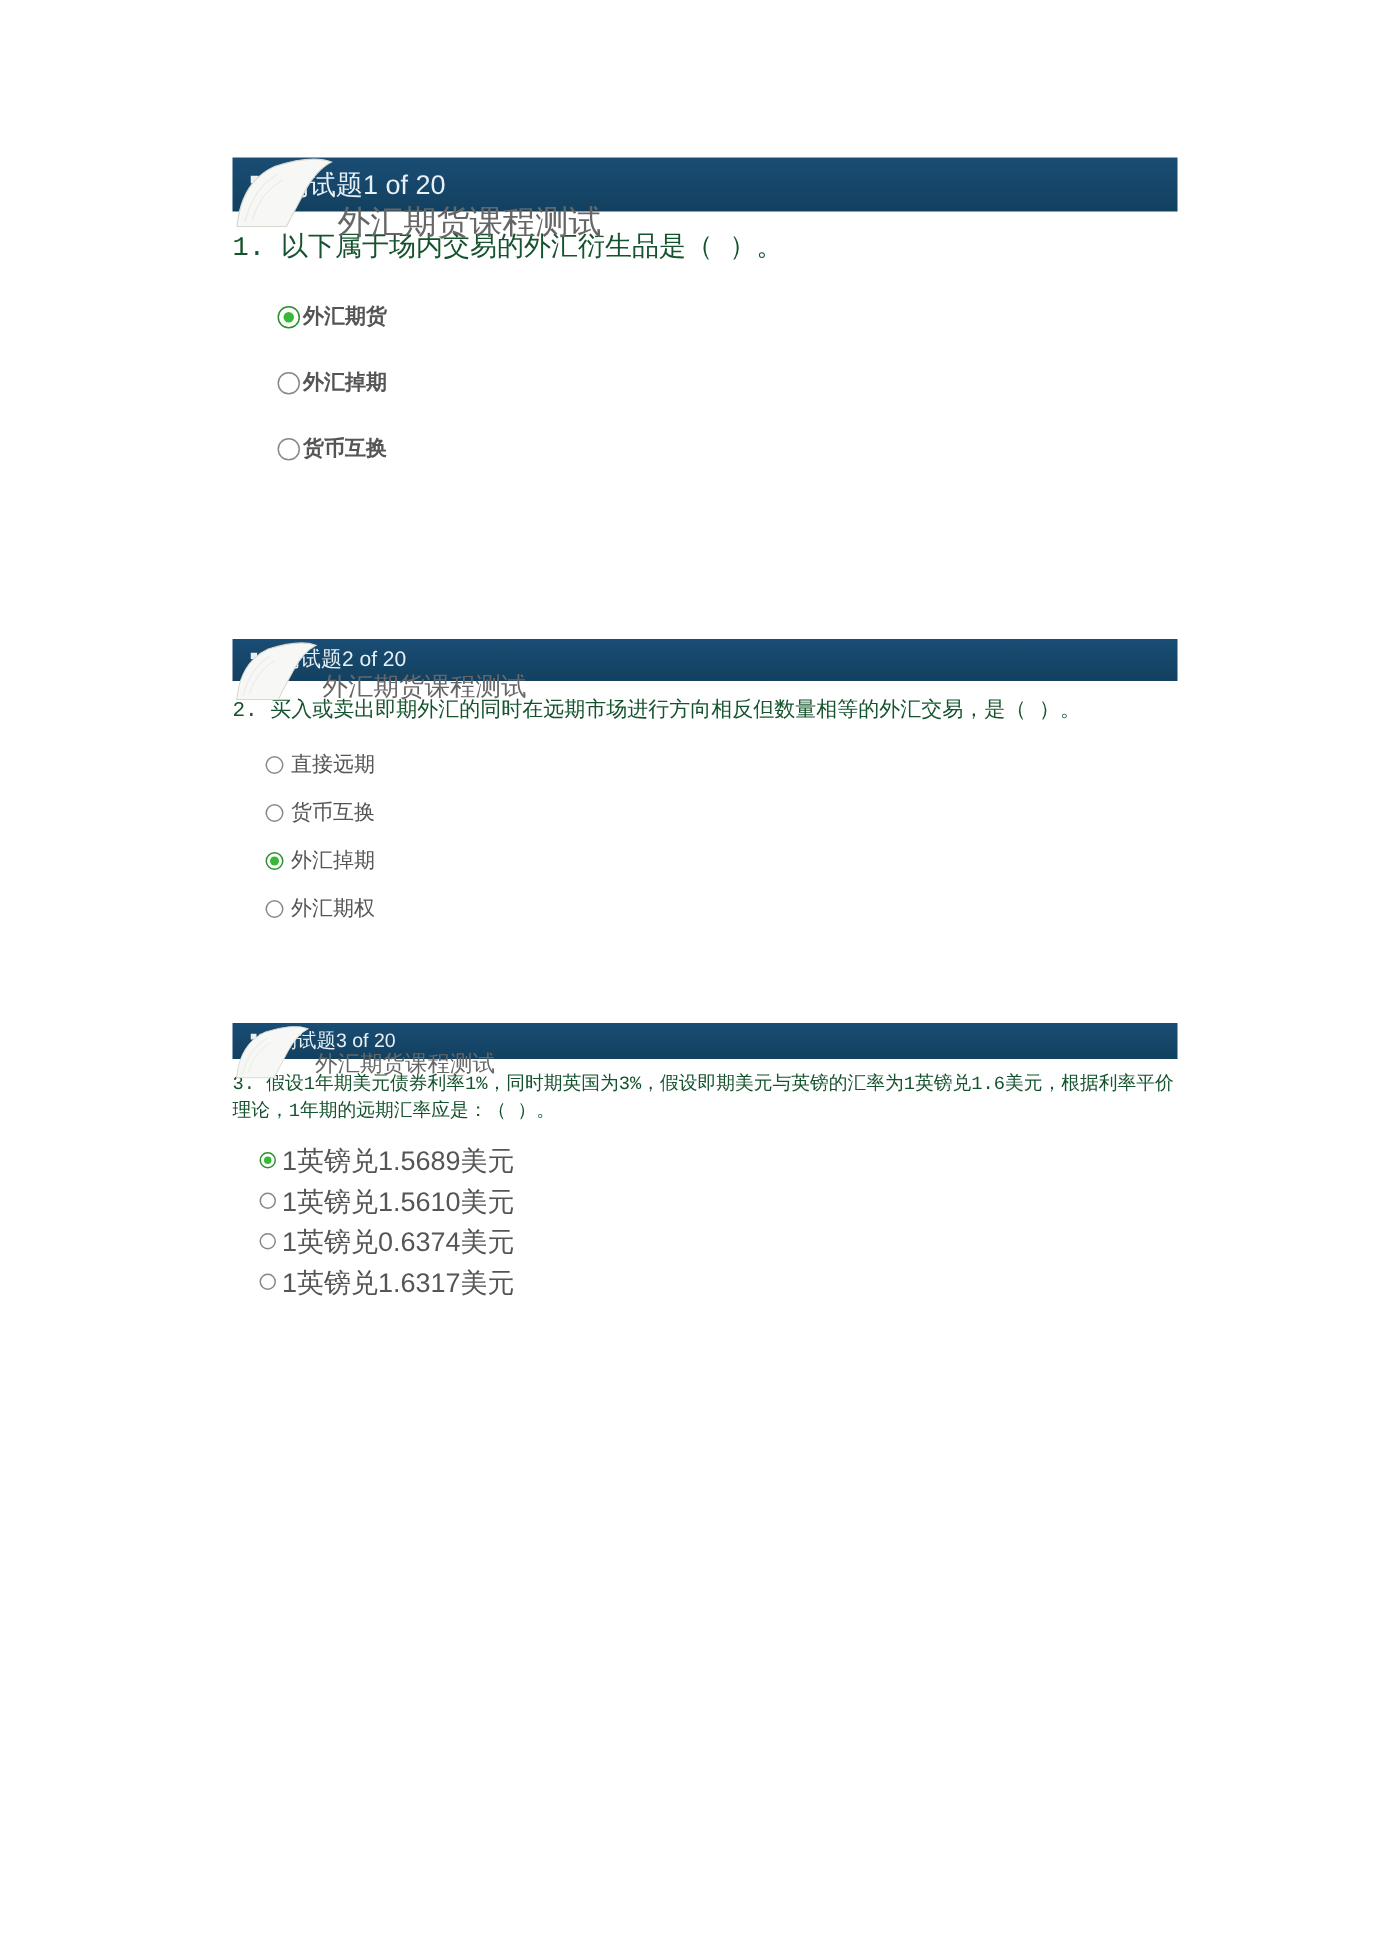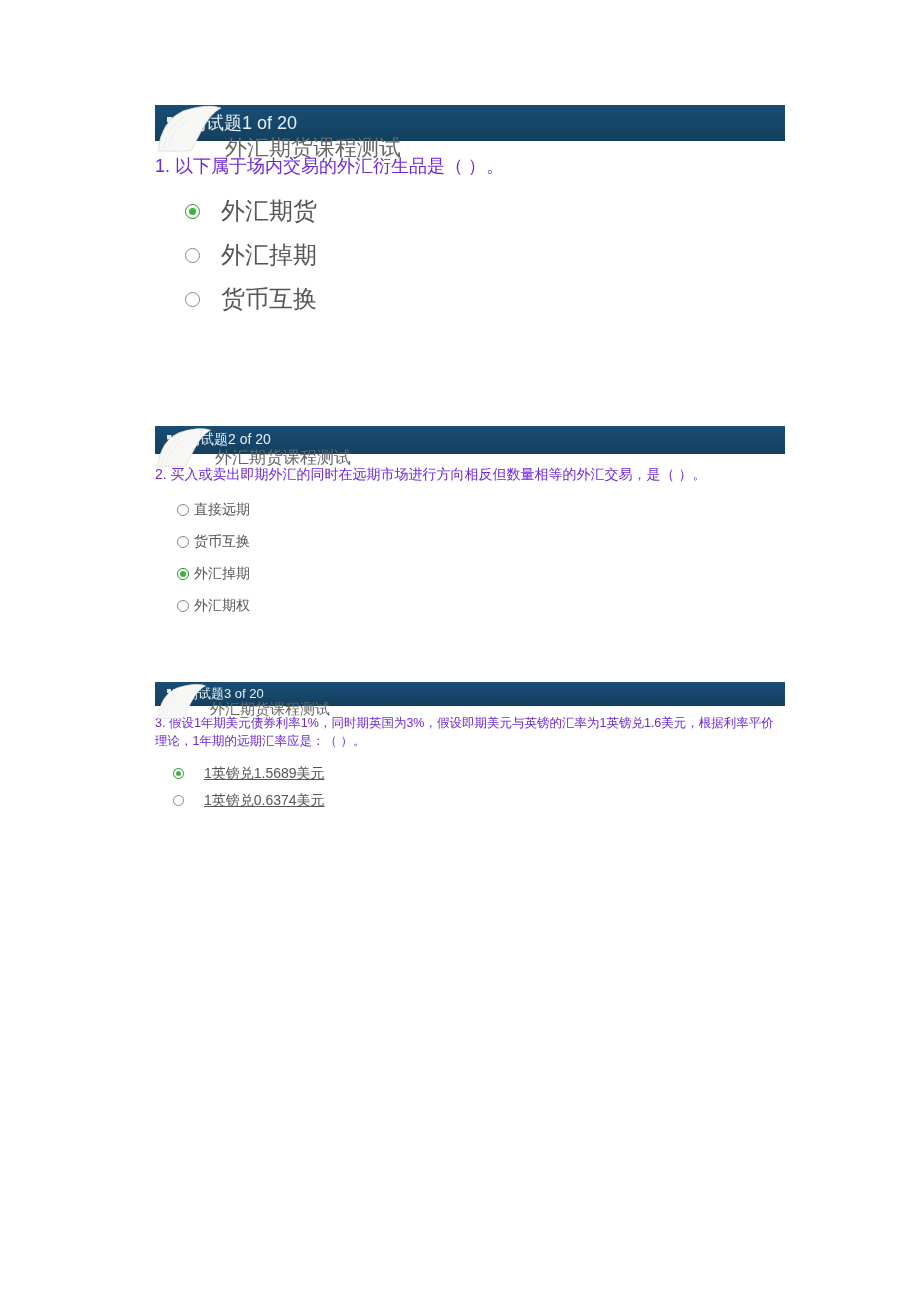--- a/index.html
+++ b/index.html
@@ -50,36 +50,37 @@
   }
   .block-1 .header-bar { margin-top: 62px; height: 36px; font-size: 18px; }
   .block-2 .header-bar { margin-top: 46px; height: 28px; font-size: 14px; }
   .block-3 .header-bar { margin-top: 40px; height: 24px; font-size: 13px; }
 
   .header-icon {
     fill: #e8f0f5;
   }
 
   .question-text {
-    color: #6d28d9;
+    color: #14532d;
     padding-top: 12px;
+    font-family: Liberation Mono, monospace;
   }
   .block-1 .question-text { font-size: 18px; line-height: 26px; }
   .block-2 .question-text { font-size: 14px; line-height: 20px; padding-top: 10px; }
   .block-3 .question-text { font-size: 12.5px; line-height: 18px; padding-top: 8px; }
 
   .options { padding-top: 10px; }
   .block-1 .options { padding-left: 30px; }
   .block-2 .options { padding-left: 22px; font-family: Liberation Serif, serif; }
   .block-3 .options { padding-left: 18px; }
 
   .opt { display: flex; align-items: center; color: #555; }
-  .block-1 .opt { height: 44px; font-size: 24px; gap: 21px; }
+  .block-1 .opt { height: 44px; font-size: 14px; gap: 2px; font-weight: bold; }
   .block-2 .opt { height: 32px; font-size: 14px; gap: 5px; }
-  .block-3 .opt { height: 27px; font-size: 14px; gap: 20px; text-decoration: underline; }
+  .block-3 .opt { height: 27px; font-size: 18px; gap: 4px; }
 
   .radio {
     display: inline-flex;
     align-items: center;
     justify-content: center;
     border-radius: 50%;
     border: 1.5px solid #888;
     flex-shrink: 0;
   }
   .block-1 .radio { width: 15px; height: 15px; }
@@ -190,17 +191,25 @@
       <span>测试题3 of 20</span>
     </div>
     <div class="question-text">3. 假设1年期美元债券利率1%，同时期英国为3%，假设即期美元与英镑的汇率为1英镑兑1.6美元，根据利率平价理论，1年期的远期汇率应是：（ ）。</div>
     <div class="options">
       <div class="opt">
           <span class="radio sel"></span>
           <span>1英镑兑1.5689美元</span>
         </div>
       <div class="opt">
           <span class="radio"></span>
+          <span>1英镑兑1.5610美元</span>
+        </div>
+      <div class="opt">
+          <span class="radio"></span>
           <span>1英镑兑0.6374美元</span>
+        </div>
+      <div class="opt">
+          <span class="radio"></span>
+          <span>1英镑兑1.6317美元</span>
         </div>
     </div>
   </div>
 </div>
 
 </body></html>

